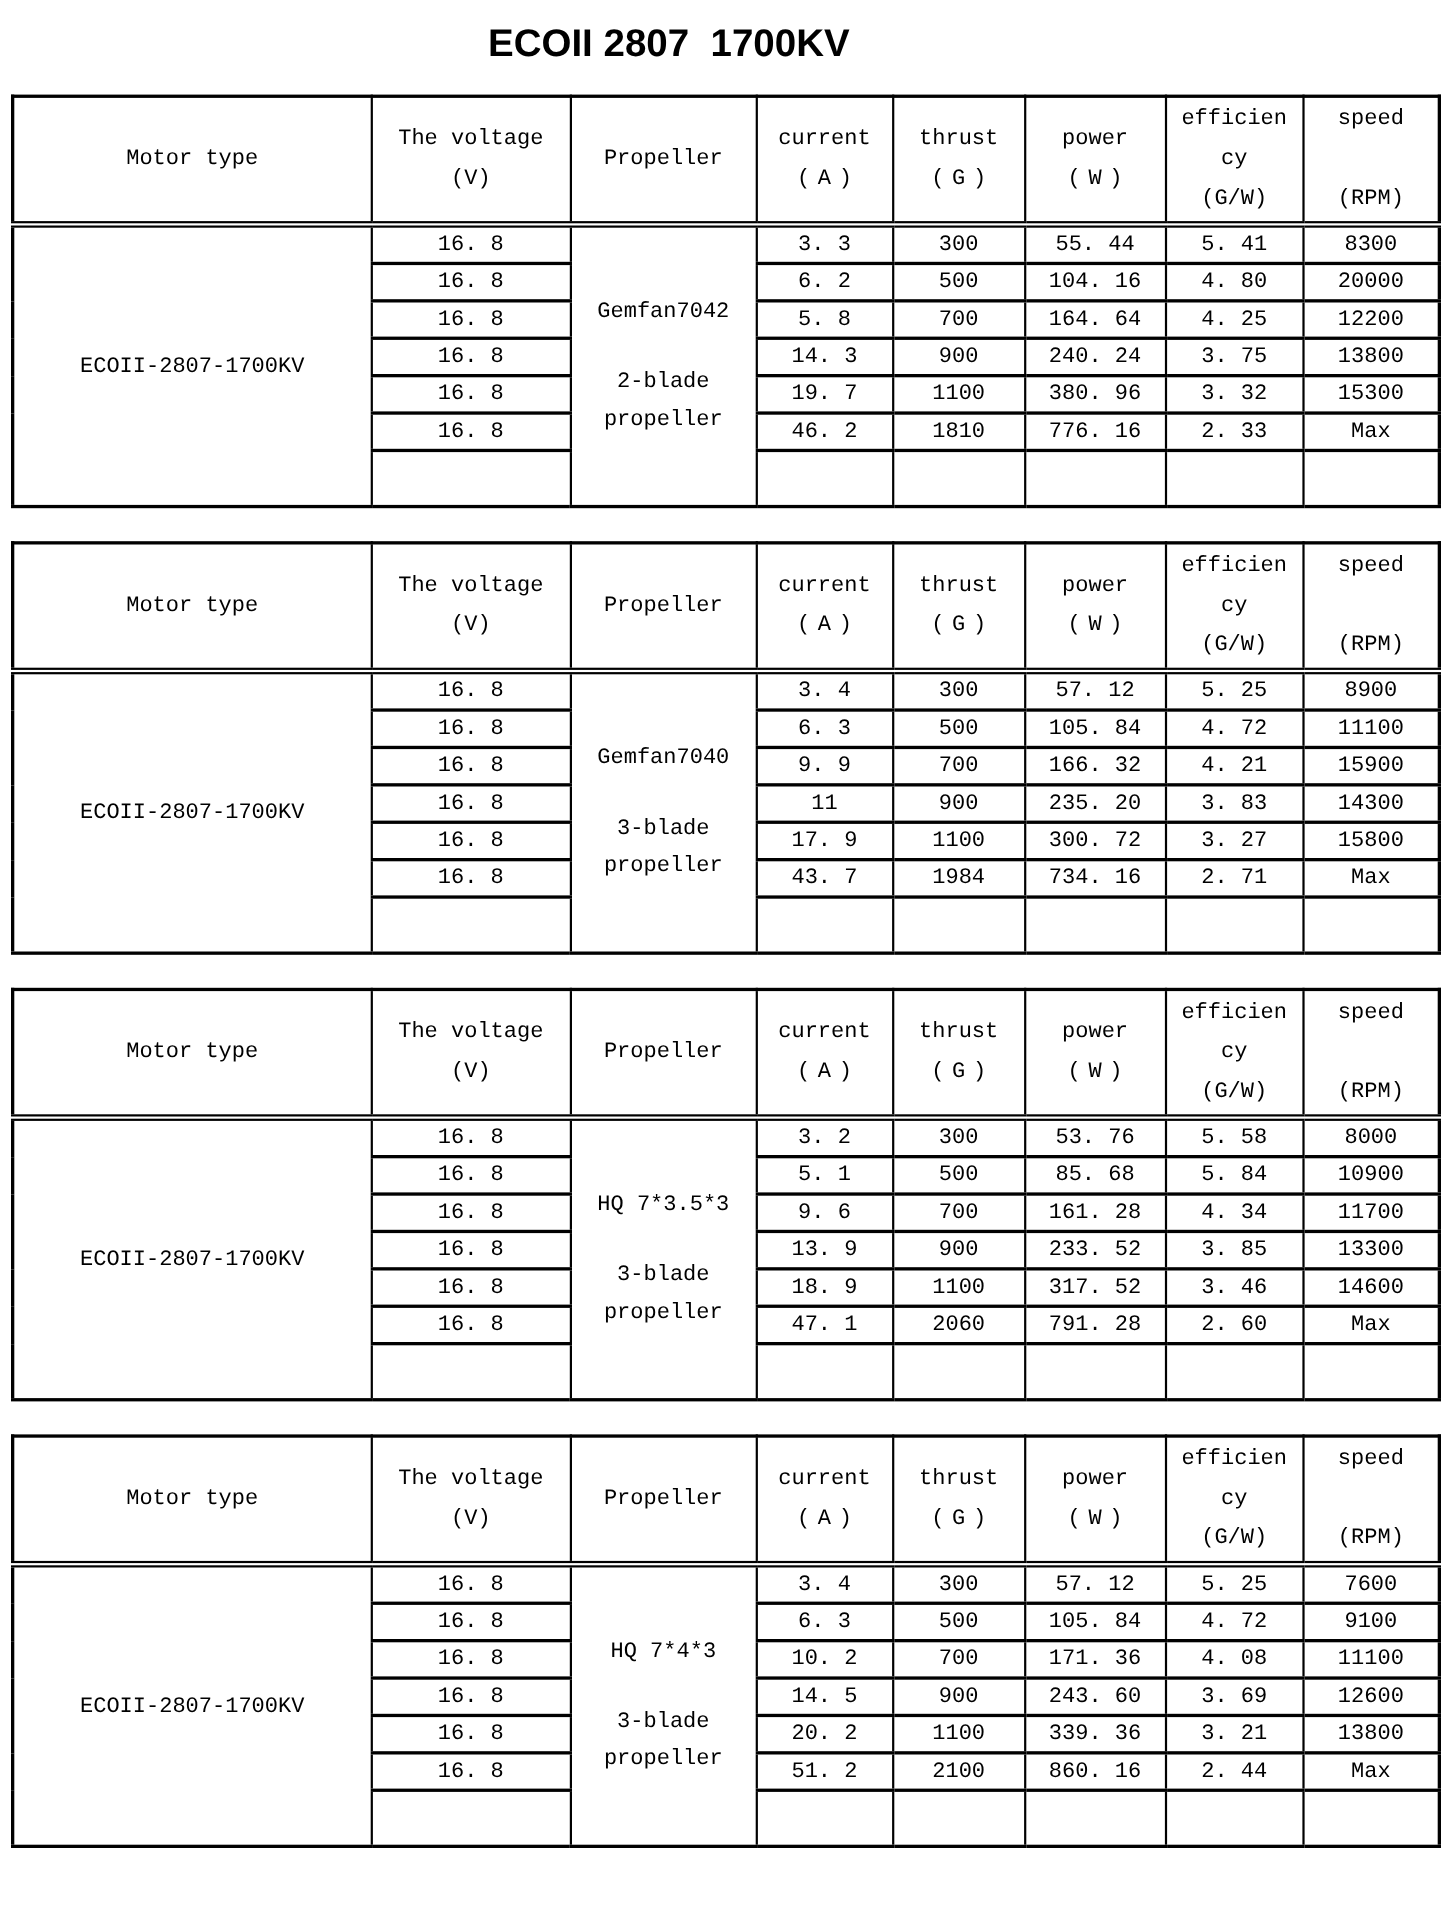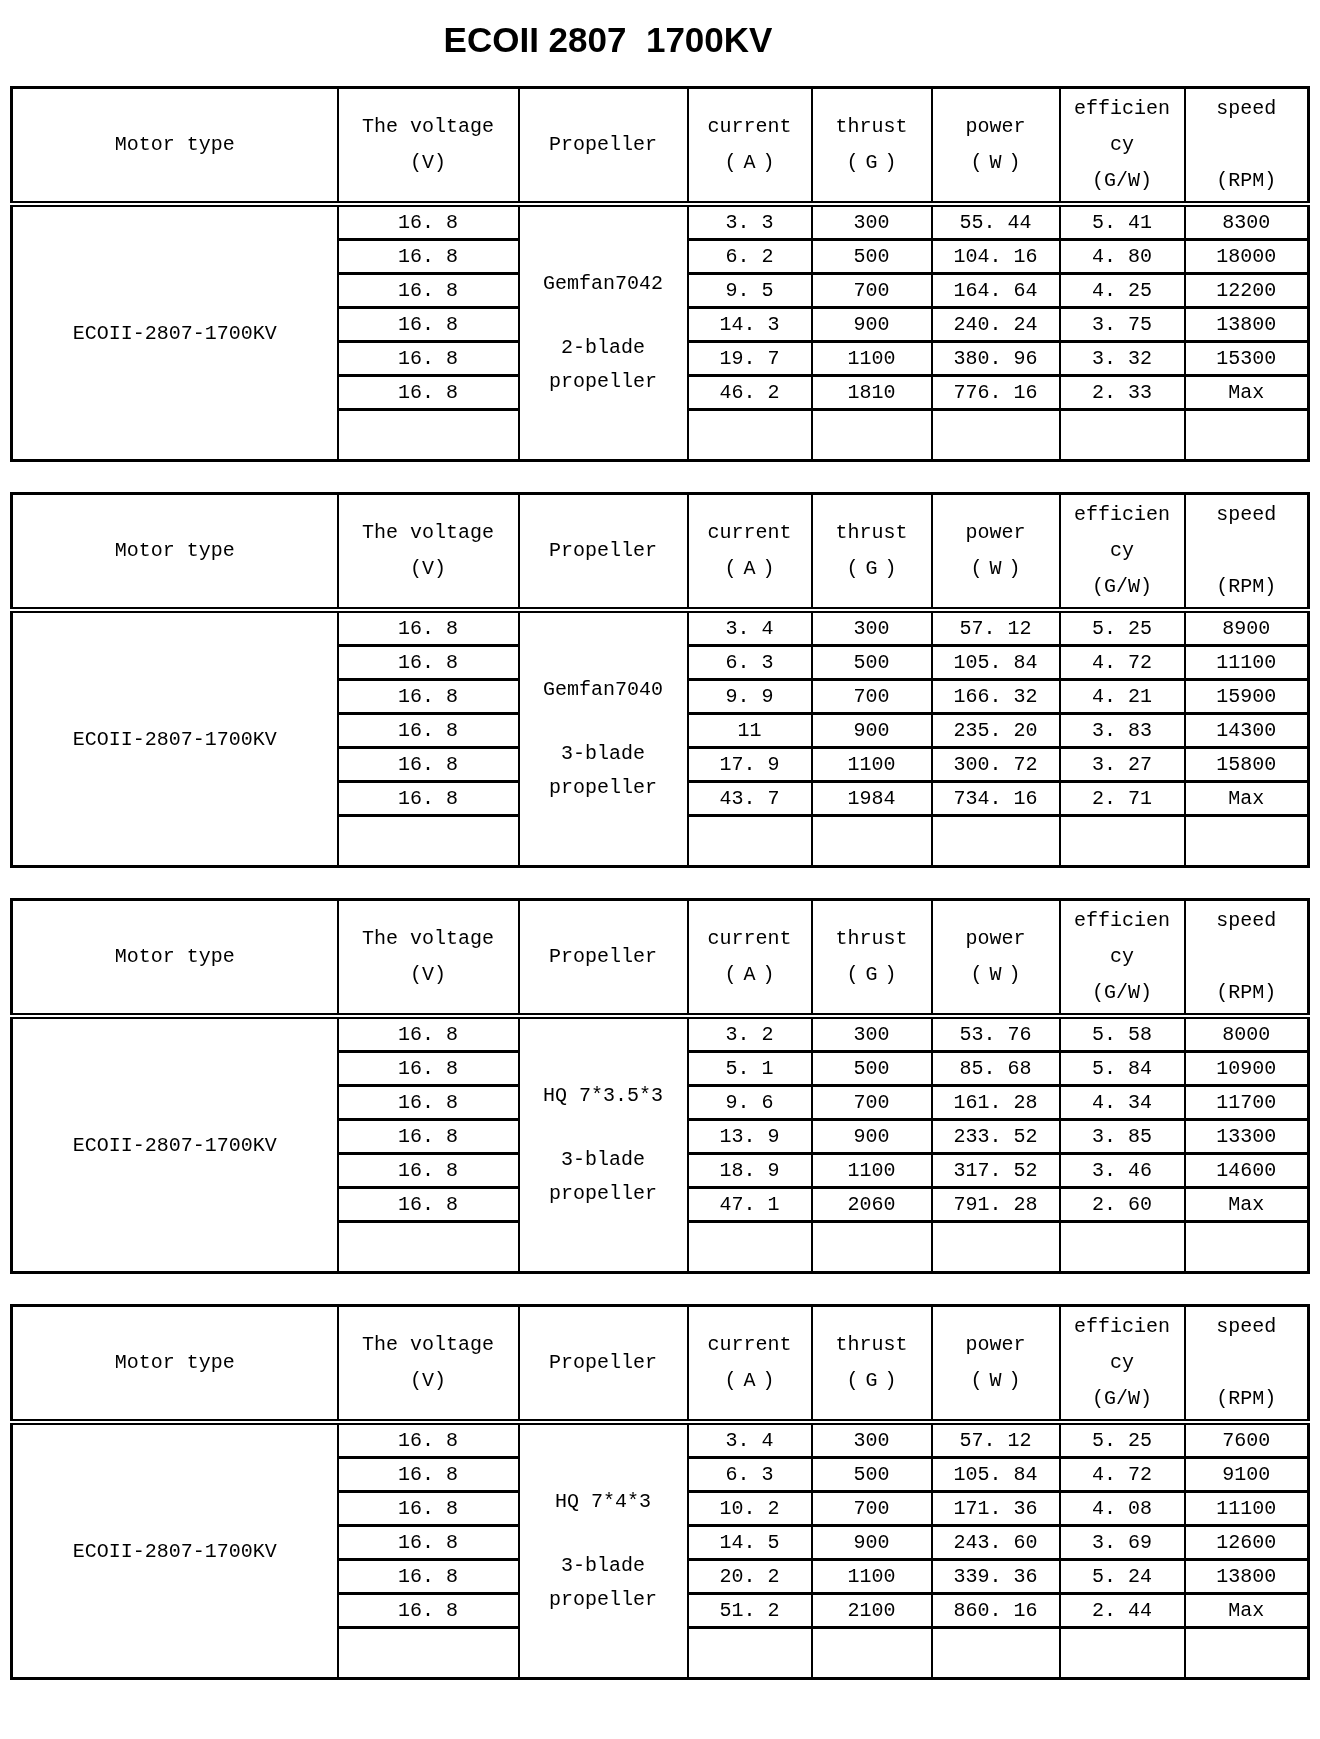--- a/index.html
+++ b/index.html
@@ -124,25 +124,25 @@
         <td>55. 44</td>
         <td>5. 41</td>
         <td>8300</td>
       </tr>
       <tr>
         <td>16. 8</td>
         <td>6. 2</td>
         <td>500</td>
         <td>104. 16</td>
         <td>4. 80</td>
-        <td>18000</td>
-      </tr>
-      <tr>
-        <td>16. 8</td>
-        <td>9. 5</td>
+        <td>20000</td>
+      </tr>
+      <tr>
+        <td>16. 8</td>
+        <td>5. 8</td>
         <td>700</td>
         <td>164. 64</td>
         <td>4. 25</td>
         <td>12200</td>
       </tr>
       <tr>
         <td>16. 8</td>
         <td>14. 3</td>
         <td>900</td>
         <td>240. 24</td>
@@ -486,21 +486,21 @@
         <td>900</td>
         <td>243. 60</td>
         <td>3. 69</td>
         <td>12600</td>
       </tr>
       <tr>
         <td>16. 8</td>
         <td>20. 2</td>
         <td>1100</td>
         <td>339. 36</td>
-        <td>5. 24</td>
+        <td>3. 21</td>
         <td>13800</td>
       </tr>
       <tr>
         <td>16. 8</td>
         <td>51. 2</td>
         <td>2100</td>
         <td>860. 16</td>
         <td>2. 44</td>
         <td>Max</td>
       </tr>

